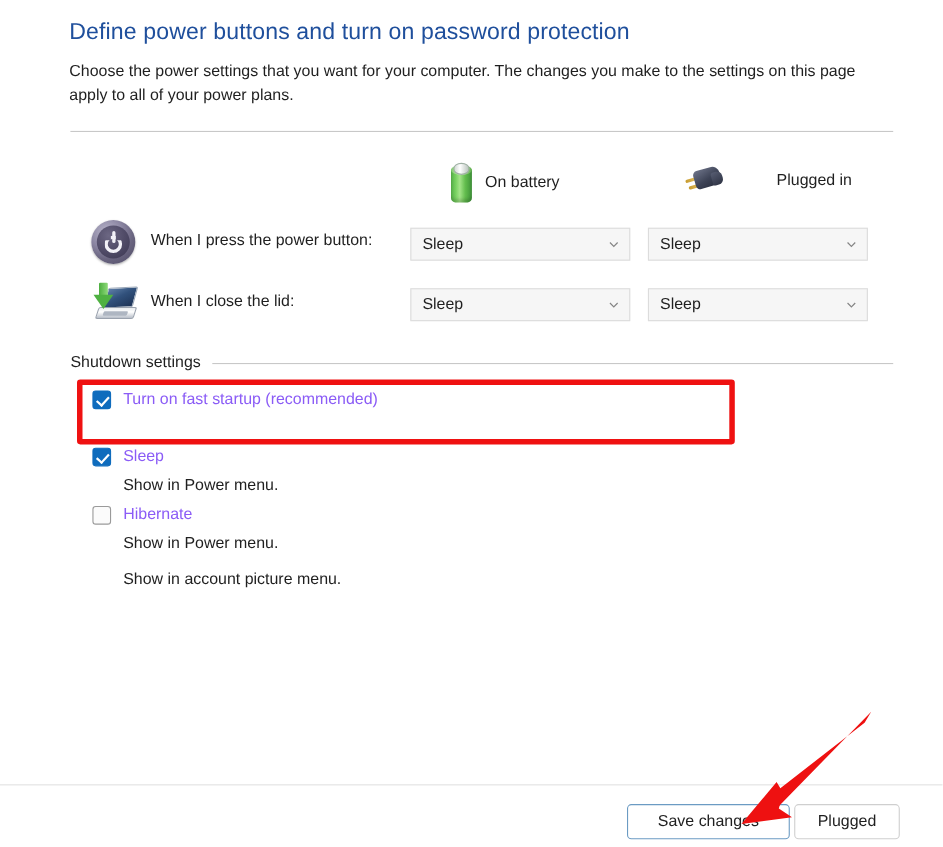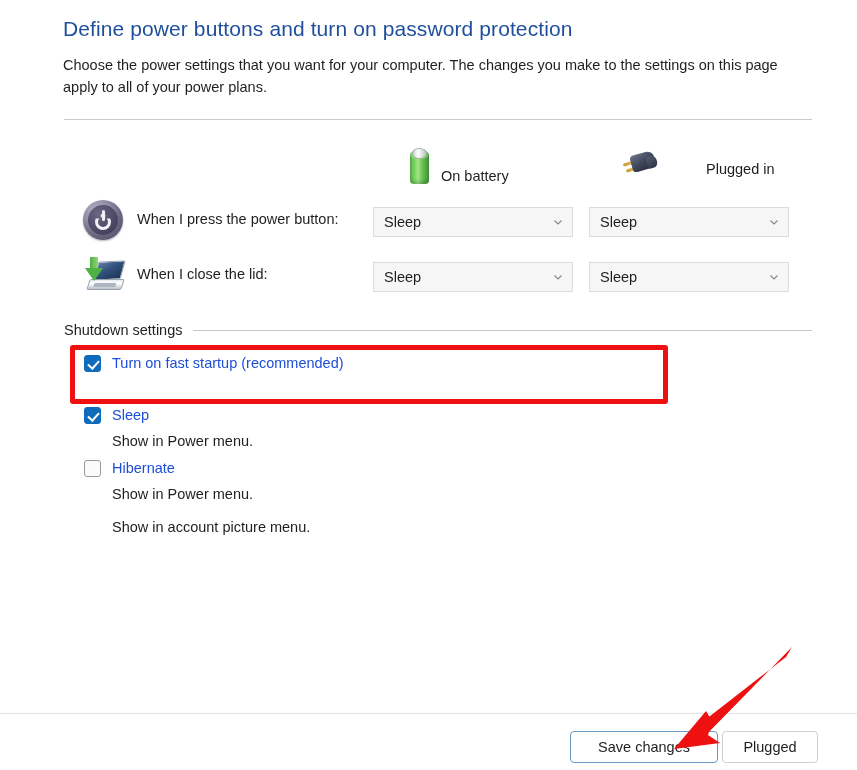--- a/index.html
+++ b/index.html
@@ -64,21 +64,21 @@
   .col-headers {
     position: absolute;
     top: 148px;
     left: 0;
     width: 857px;
     height: 40px;
   }
   .col-head {
     position: absolute;
     display: flex;
-    align-items: flex-end;
+    align-items: center;
     gap: 12px;
     font-size: 14.5px;
     color: #1f1f1f;
   }
   #col-head-battery { left: 410px; top: 0; }
   #col-head-plugged { left: 622px; top: 3px; gap: 48px; }
 
   
   .icon-battery {
     position: relative;
@@ -324,21 +324,21 @@
     border: solid #ffffff;
     border-width: 0 2px 2px 0;
     transform: rotate(42deg);
   }
   .checkbox.unchecked {
     background: #fbfbfb;
     border: 1px solid #9a9a9a;
   }
   .opt-title {
     font-size: 14.5px;
-    color: #1d4ed8;
+    color: #8b5cf6;
     line-height: 19px;
     white-space: nowrap;
   }
   .opt-sub {
     margin-left: 28px;
     margin-top: 5px;
     font-size: 14.5px;
     color: #1f1f1f;
     line-height: 20px;
   }

